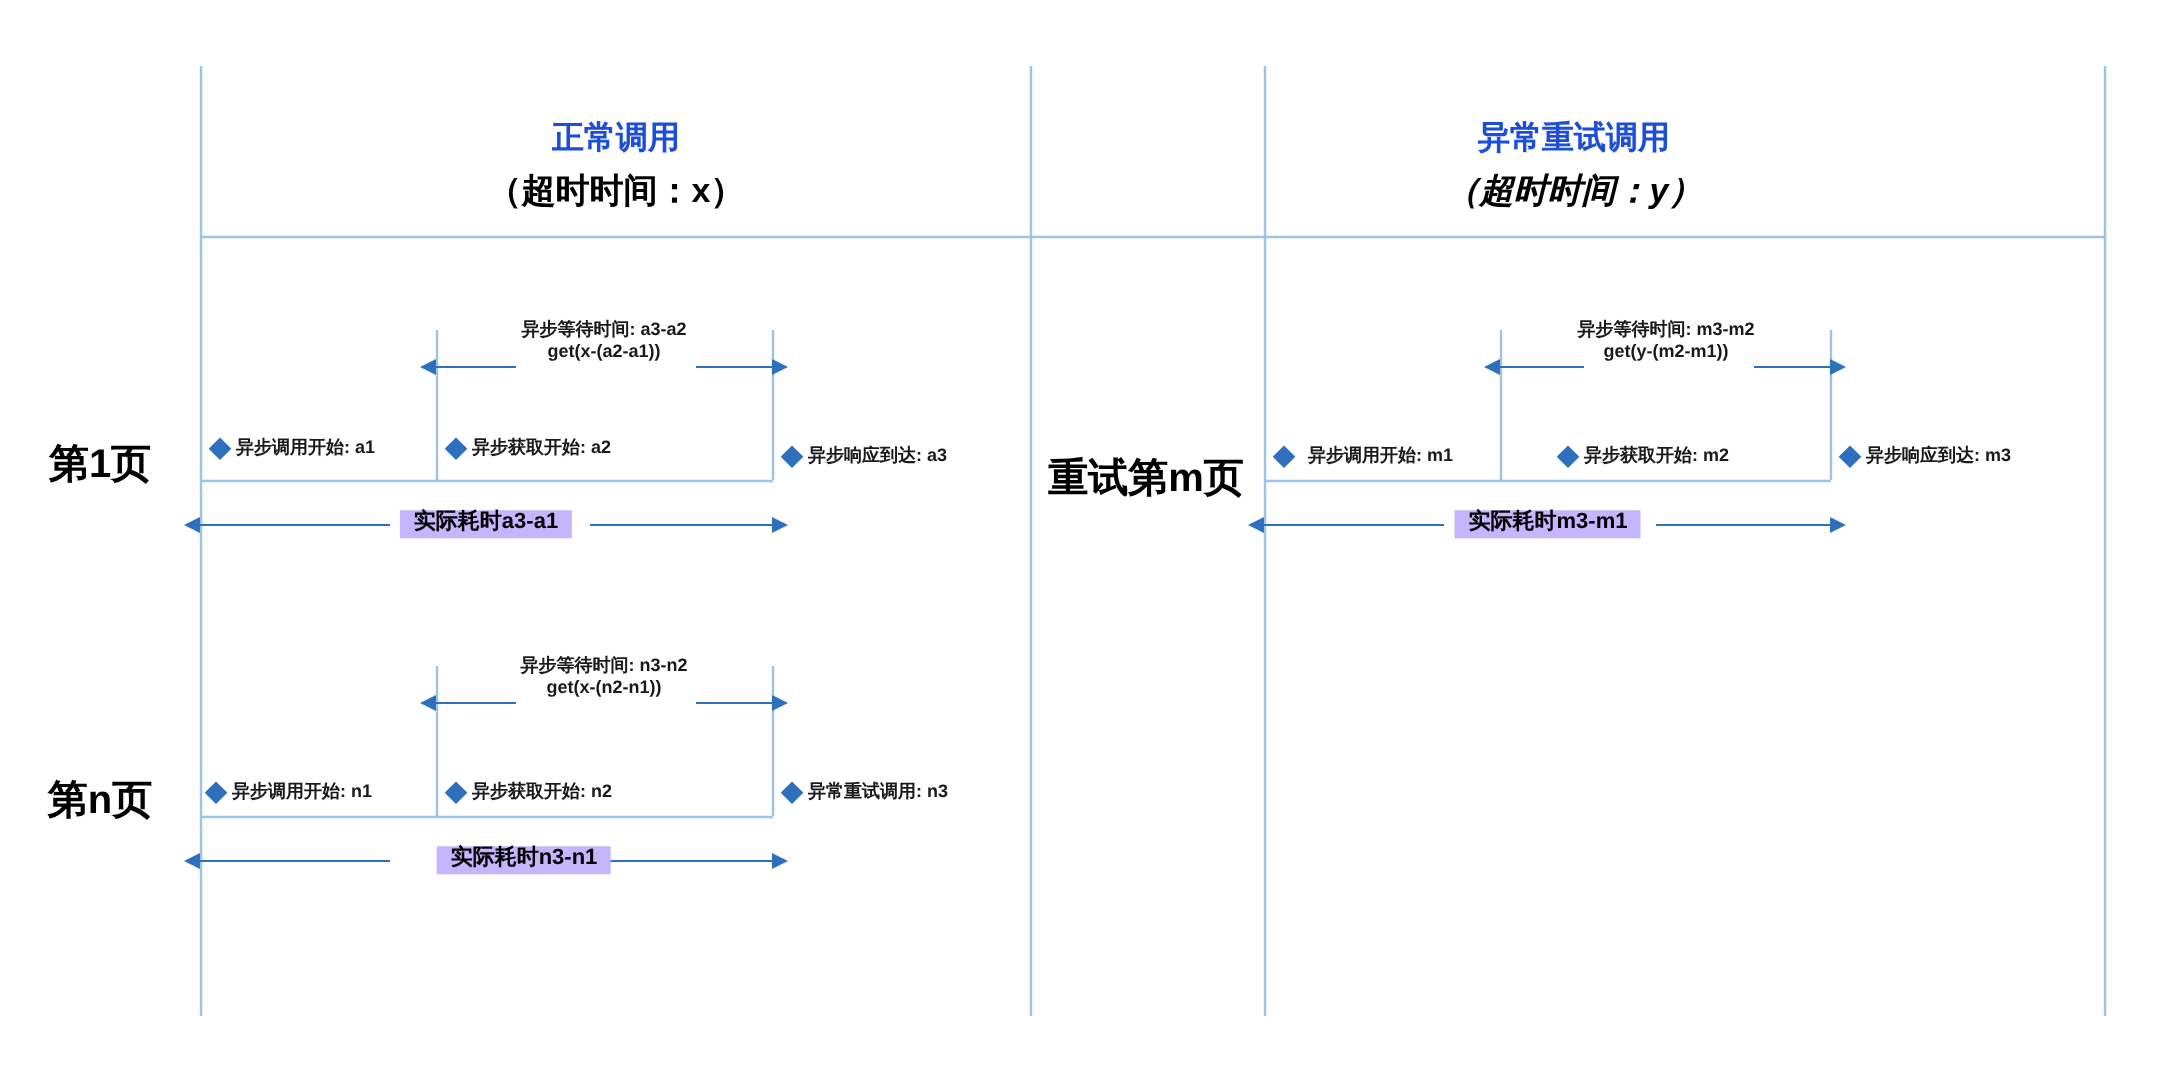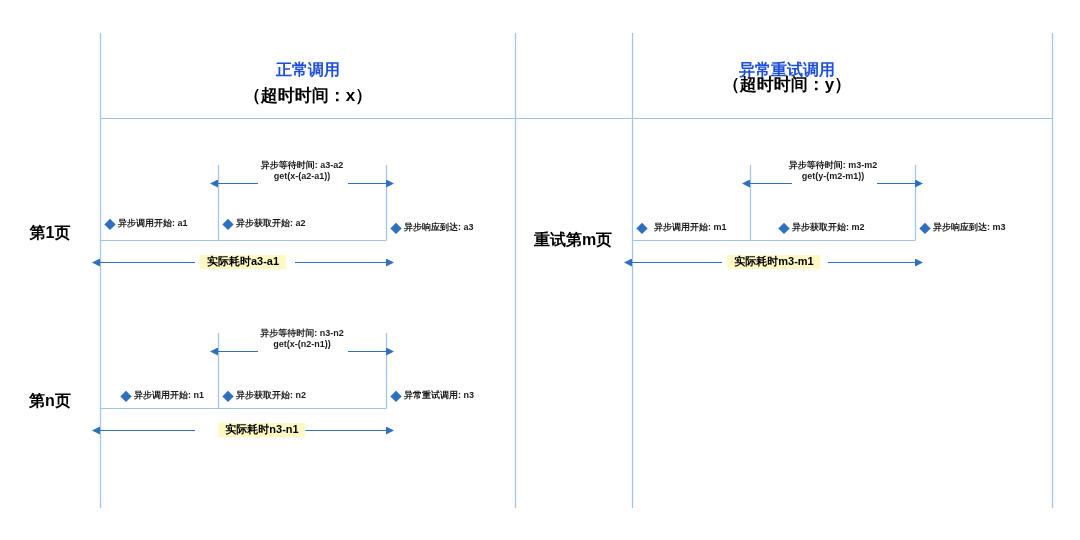--- a/index.html
+++ b/index.html
@@ -40,21 +40,21 @@
     transform: translateX(-50%);
   }
   .panel-sub {
     font-size: 17px;
     font-weight: bold;
     color: #000000;
     text-align: center;
     transform: translateX(-50%);
   }
   .row-title {
-    font-size: 16px;
+    font-size: 20px;
     font-weight: bold;
     color: #000000;
     text-align: center;
     transform: translate(-50%, -50%);
   }
   .event-lbl {
     font-size: 9px;
     font-weight: bold;
     color: #1a1a1a;
     transform: translateY(-50%);
@@ -79,21 +79,21 @@
   }
   .wait-lbl .l2 {
     display: block;
     font-weight: bold;
   }
   .span-lbl {
     font-size: 11px;
     font-weight: bold;
     color: #000000;
     text-align: center;
-    background: #fef9c3;
+    background: #c4b5fd;
     padding: 0 7px;
     transform: translate(-50%, -50%);
   }
 </style>
 </head>
 <body>
 
 <div id="canvas">
 
   <svg id="lines" viewBox="0 0 1080 540">
@@ -150,21 +150,21 @@
 
       <line x1="632" y1="262.5" x2="722" y2="262.5" marker-start="url(#arrL)"></line>
       <line x1="828" y1="262.5" x2="916" y2="262.5" marker-end="url(#arrR)"></line>
     </g>
   </svg>
 
   <div class="lbl panel-title" style="left:308px; top:60px;">正常调用</div>
   <div class="lbl panel-sub" style="left:308px; top:85px;">（超时时间：x）</div>
 
   <div class="lbl panel-title" style="left:787px; top:60px;">异常重试调用</div>
-  <div class="lbl panel-sub" style="left:787px; top:74px;">（超时时间：y）</div>
+  <div class="lbl panel-sub" style="left:787px; top:85px;font-style:italic;">（超时时间：y）</div>
 
   <div class="lbl row-title" style="left:50px; top:233px;">第1页</div>
 
   <div class="lbl wait-lbl" style="left:302px; top:182px;">
     <span>异步等待时间: a3-a2</span>
     <span class="l2">get(x-(a2-a1))</span>
   </div>
 
   <div class="lbl event-lbl" style="left:106px; top:224px;">
     <span class="dot"></span>
@@ -181,21 +181,21 @@
 
   <div class="lbl span-lbl" style="left:243px; top:262px;">实际耗时a3-a1</div>
 
   <div class="lbl row-title" style="left:50px; top:401px;">第n页</div>
 
   <div class="lbl wait-lbl" style="left:302px; top:350px;">
     <span>异步等待时间: n3-n2</span>
     <span class="l2">get(x-(n2-n1))</span>
   </div>
 
-  <div class="lbl event-lbl" style="left:122px; top:396px;">
+  <div class="lbl event-lbl" style="left:104px; top:396px;">
     <span class="dot"></span>
     <span>异步调用开始: n1</span>
   </div>
   <div class="lbl event-lbl" style="left:224px; top:396px;">
     <span class="dot"></span>
     <span>异步获取开始: n2</span>
   </div>
   <div class="lbl event-lbl" style="left:392px; top:396px;">
     <span class="dot"></span>
     <span>异常重试调用: n3</span>

